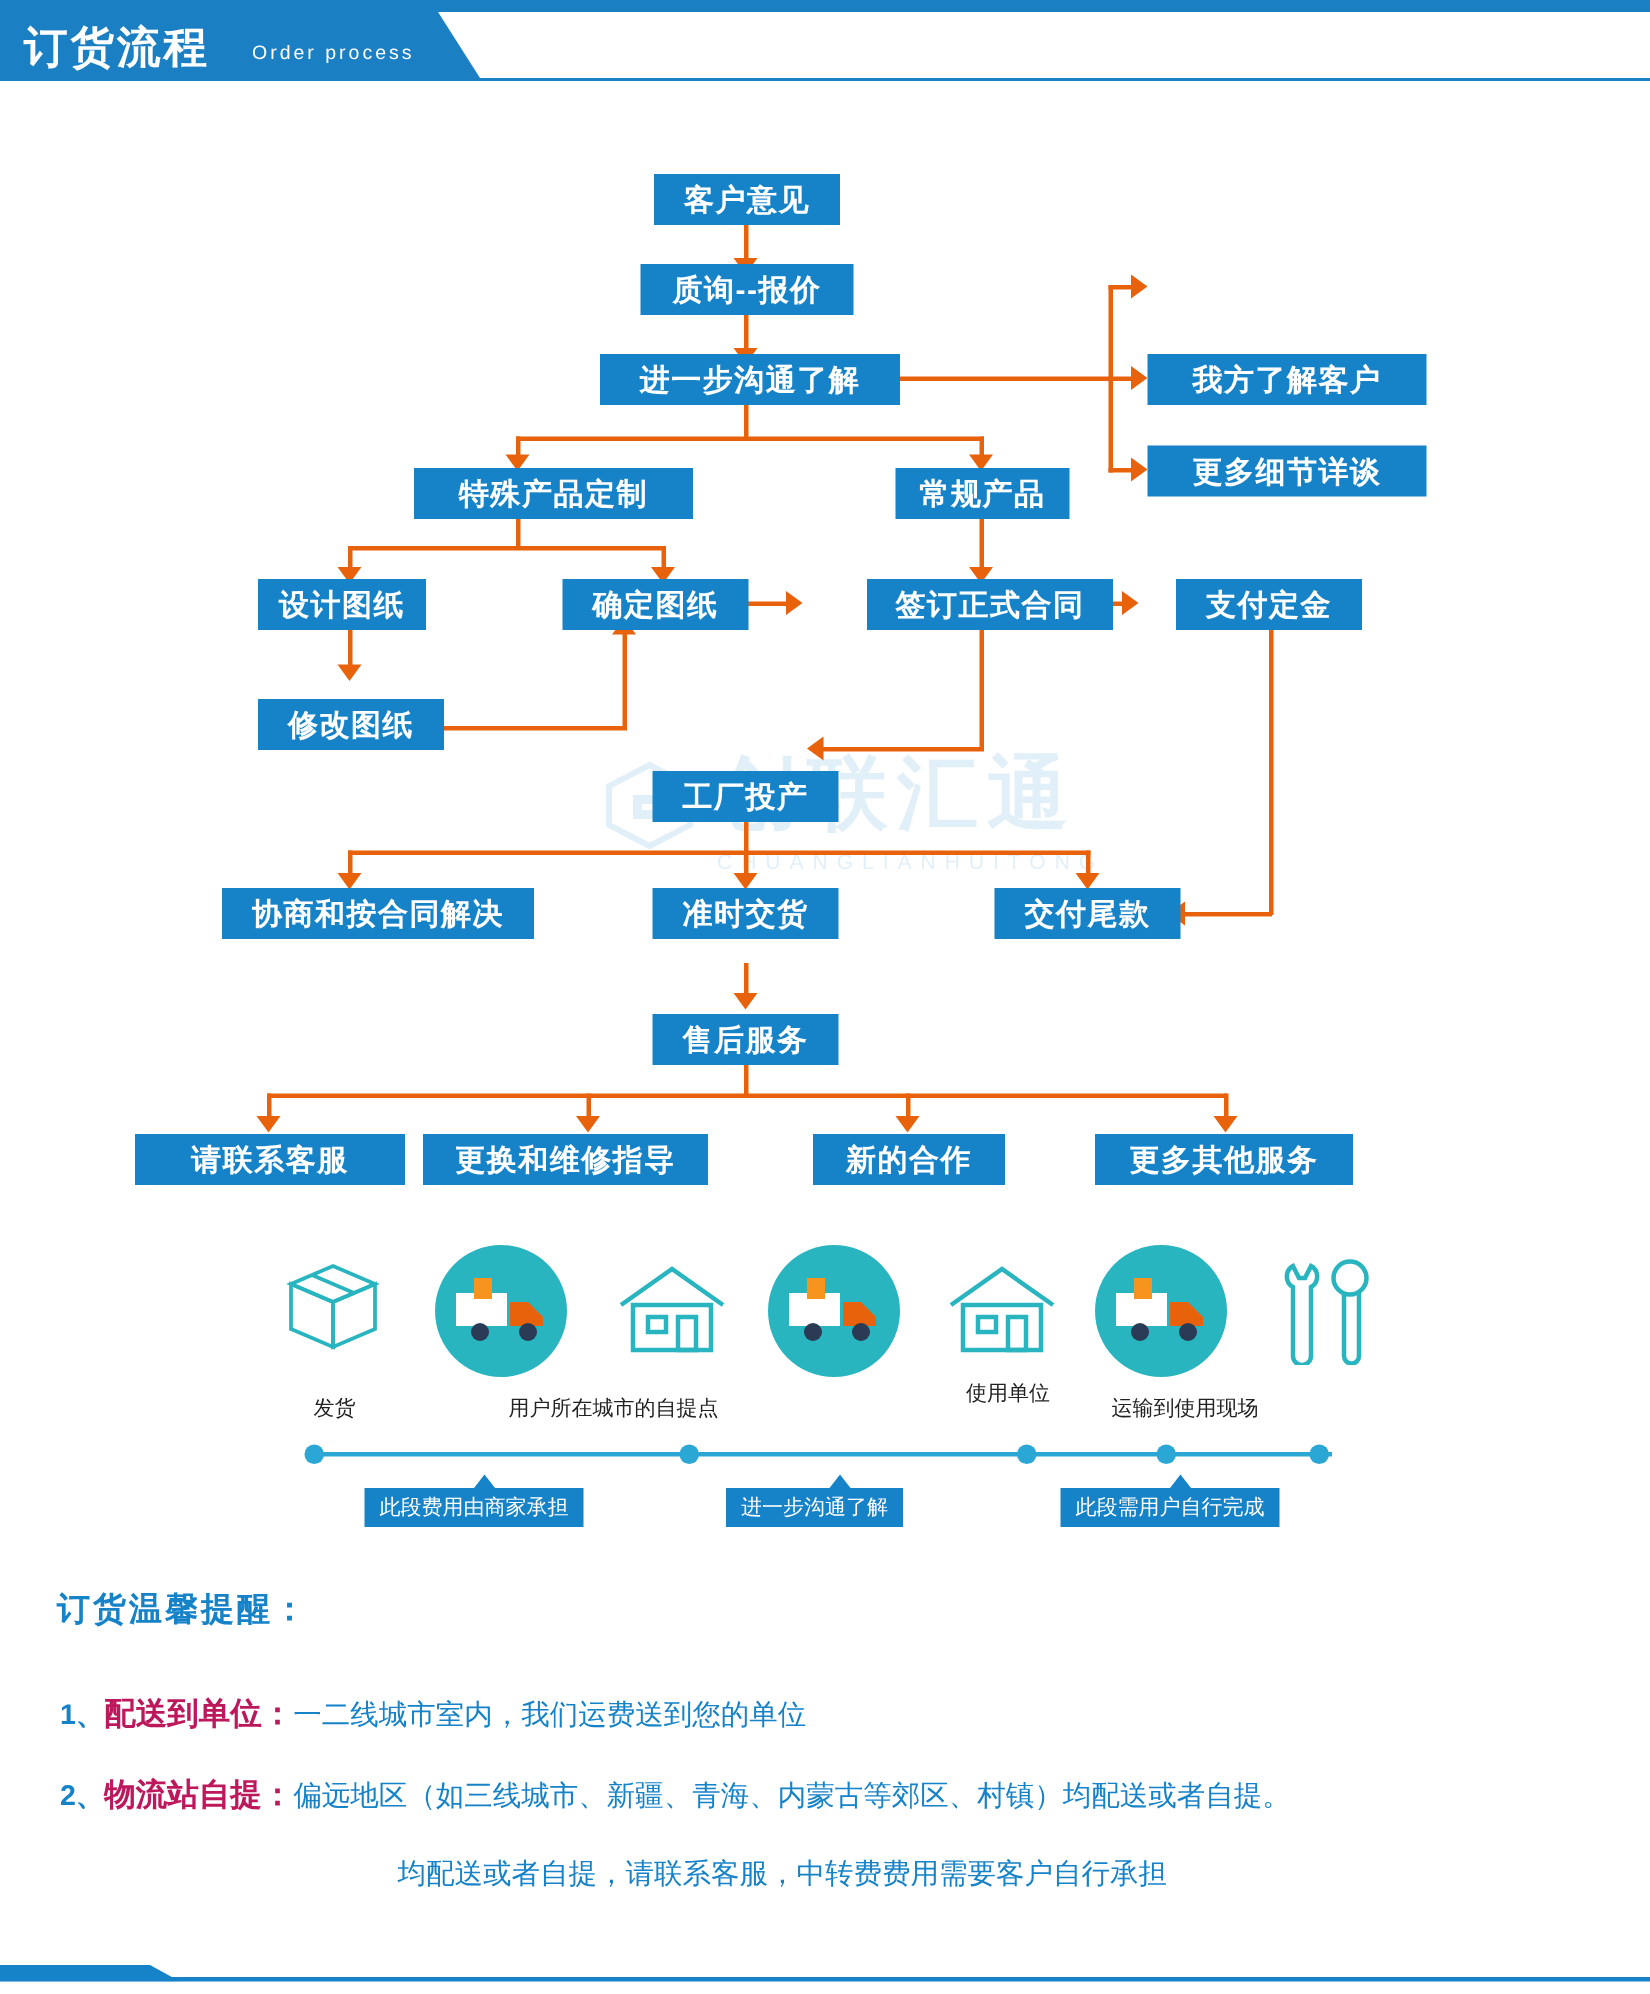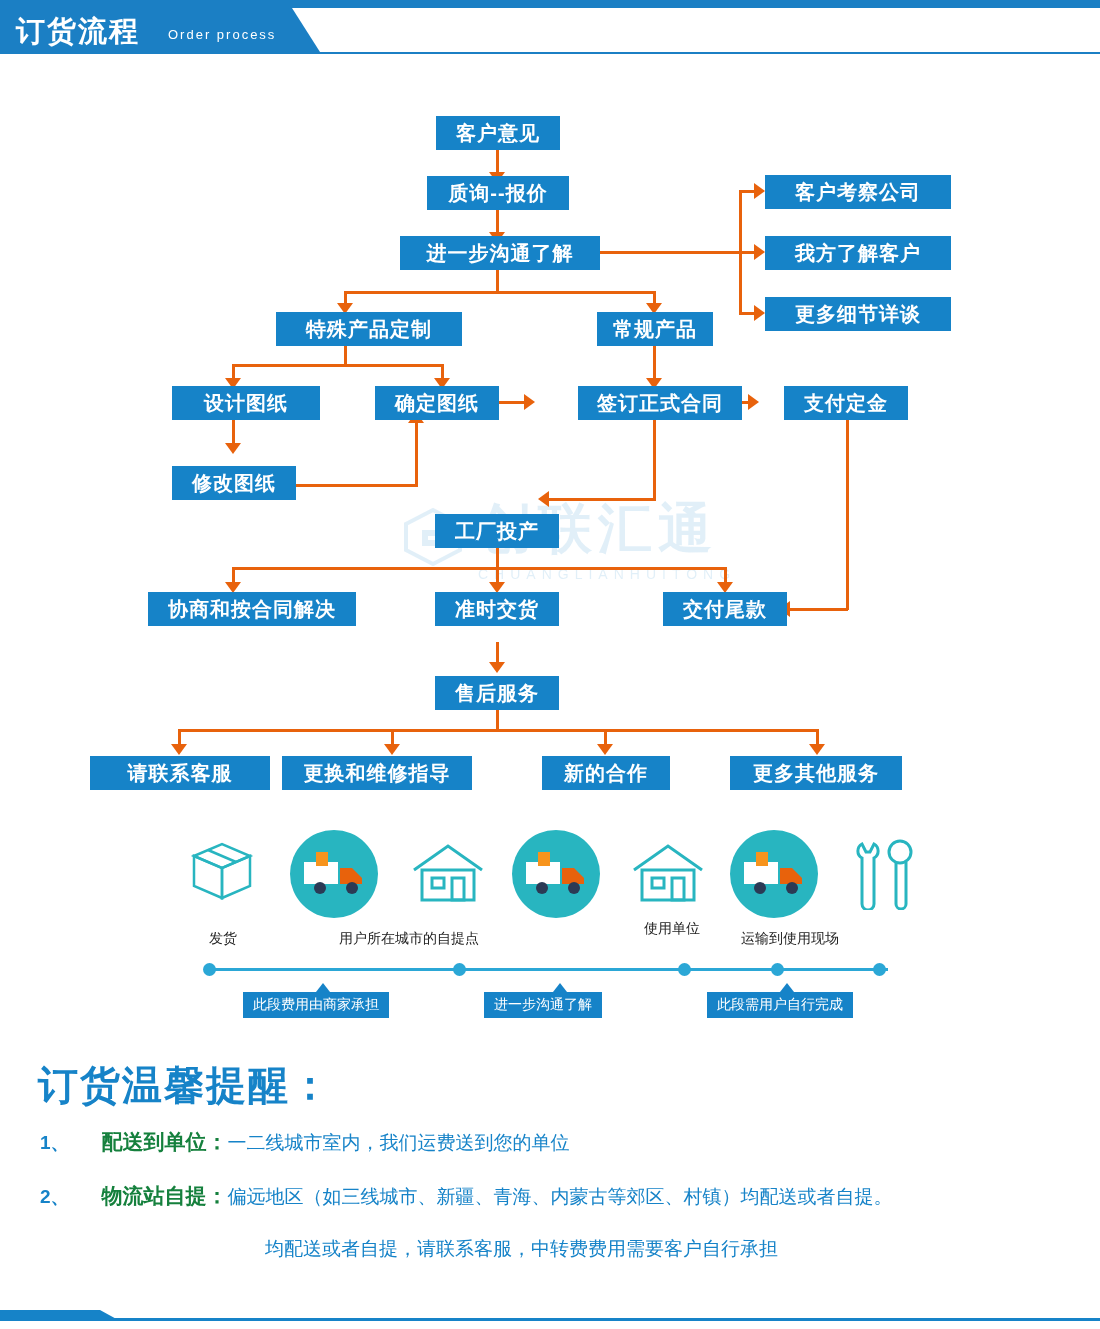--- a/index.html
+++ b/index.html
@@ -56,25 +56,25 @@
   .track-dot{position:absolute;width:13px;height:13px;border-radius:50%;background:#2ba7d6;}
   .track-tag{
     position:absolute;background:#1683c8;color:#fff;font-size:14px;padding:4px 10px;
     white-space:nowrap;
   }
   .tag-arrow{position:absolute;width:0;height:0;border-left:7px solid transparent;border-right:7px solid transparent;border-bottom:9px solid #1683c8;}
 
   
   #reminder{position:absolute;left:0;top:1050px;width:1100px;height:240px;}
   #reminder-title{
-    position:absolute;left:38px;top:8px;color:#1683c8;font-size:40px;font-weight:bold;letter-spacing:2px;
+    position:absolute;left:38px;top:8px;color:#1683c8;font-size:22px;font-weight:bold;letter-spacing:2px;
   }
   .rem-row{position:absolute;left:40px;font-size:19px;color:#1683c8;white-space:nowrap;}
   .rem-num{color:#1683c8;font-weight:bold;}
-  .rem-key{color:#15803d;font-weight:bold;font-size:21px;margin-left:32px;}
+  .rem-key{color:#be185d;font-weight:bold;font-size:21px;}
   .rem-val{color:#1683c8;font-weight:normal;font-size:19px;}
   #footer-rule{position:absolute;left:0;top:1318px;width:1100px;height:3px;background:#1683c8;}
   #footer-tab{position:absolute;left:0;top:1310px;width:120px;height:11px;background:#1683c8;clip-path:polygon(0 0,100px 0,120px 11px,0 11px);}
 </style>
 </head>
 <body>
 
 <div id="header">
   <div id="header-band"></div>
   <div id="header-tab"></div>
@@ -171,31 +171,30 @@
   <div class="arrow arrow-down" style="left:597px;top:682px;"></div>
   <div class="line" style="left:816px;top:667px;width:3px;height:20px;"></div>
   <div class="arrow arrow-down" style="left:809px;top:682px;"></div>
 
   <div class="node" style="left:436px;top:54px;width:124px;height:34px;">客户意见</div>
 
   <div class="node" style="left:427px;top:114px;width:142px;height:34px;">质询--报价</div>
 
   <div class="node" style="left:400px;top:174px;width:200px;height:34px;">进一步沟通了解</div>
 
-  <div class="node" style="left:765px;top:113px;width:186px;height:34px;">客户考察公司</div>
 
   <div class="node" style="left:765px;top:174px;width:186px;height:34px;">我方了解客户</div>
 
   <div class="node" style="left:765px;top:235px;width:186px;height:34px;">更多细节详谈</div>
 
   <div class="node" style="left:252px;top:250px;width:186px;height:34px;margin-left:24px;">特殊产品定制</div>
 
   <div class="node" style="left:597px;top:250px;width:116px;height:34px;">常规产品</div>
 
-  <div class="node" style="left:172px;top:324px;width:148px;height:34px;">设计图纸</div>
+  <div class="node" style="left:172px;top:324px;width:112px;height:34px;">设计图纸</div>
 
   <div class="node" style="left:375px;top:324px;width:124px;height:34px;">确定图纸</div>
 
   <div class="node" style="left:578px;top:324px;width:164px;height:34px;">签订正式合同</div>
 
   <div class="node" style="left:784px;top:324px;width:124px;height:34px;">支付定金</div>
 
   <div class="node" style="left:172px;top:404px;width:124px;height:34px;">修改图纸</div>
 
   <div class="node" style="left:435px;top:452px;width:124px;height:34px;">工厂投产</div>

